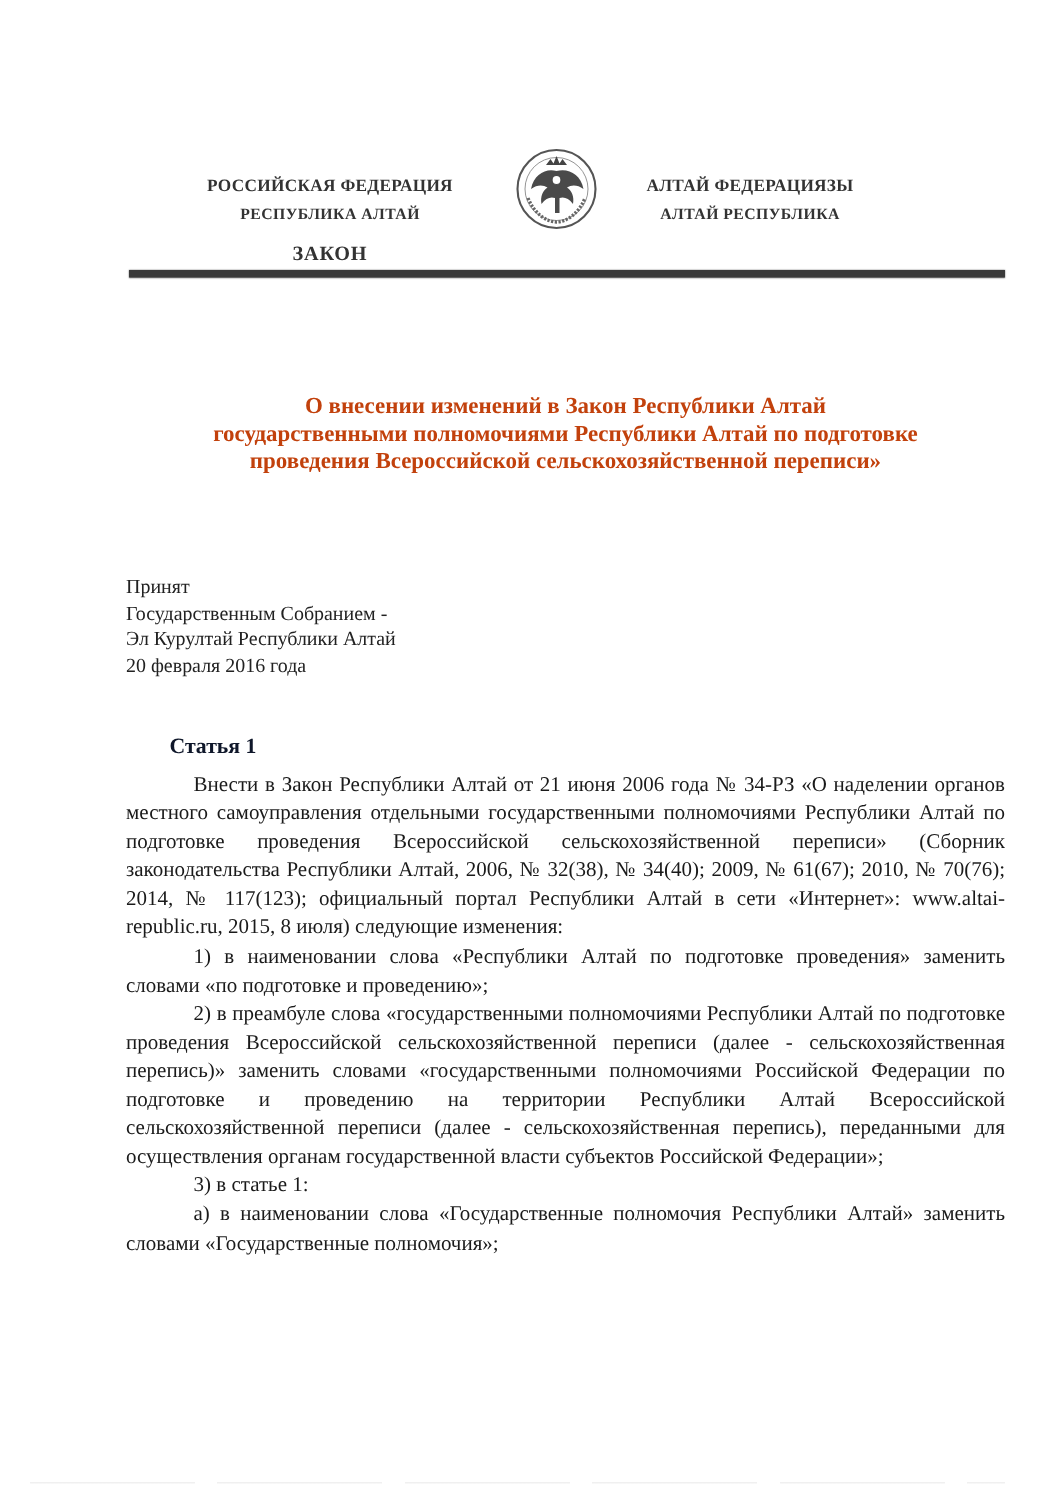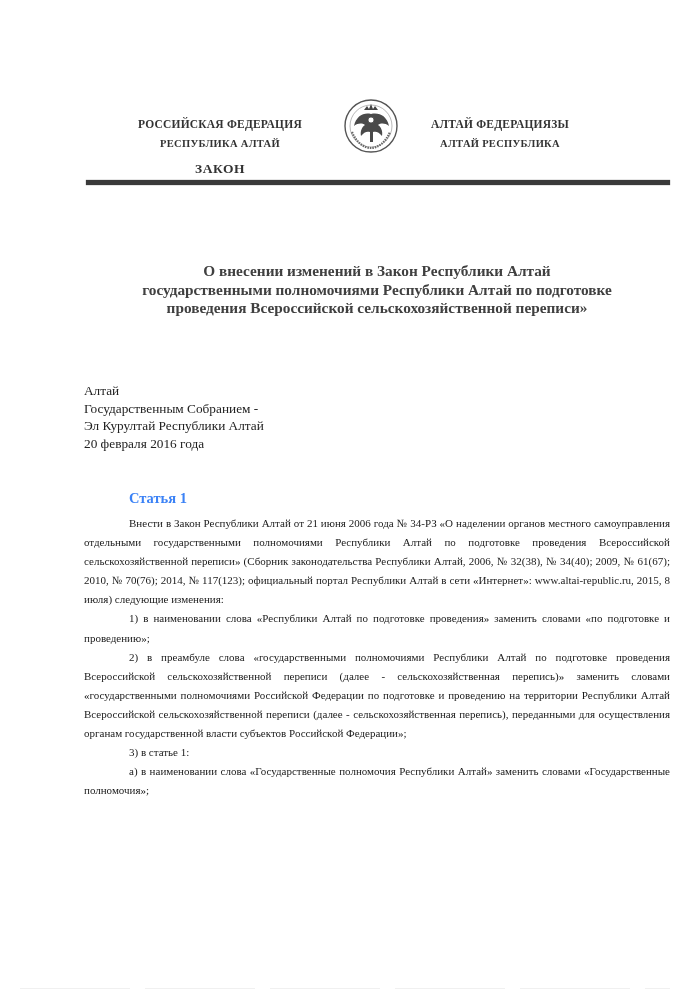--- a/index.html
+++ b/index.html
@@ -20,33 +20,33 @@
   .hdr-line2 { font-size: 10.5px; letter-spacing: 0.3px; line-height: 16px; margin-top: 4px; }
   .hdr-line3 { font-size: 13.5px; letter-spacing: 0.5px; line-height: 18px; margin-top: 8px; }
   .emblem { position: absolute; left: 342px; top: 96px; width: 58px; height: 60px; }
   .rule {
     position: absolute; left: 86px; top: 180px; width: 584px; height: 5px;
     background: #3a3a3a;
     box-shadow: 0 0 1px #666;
   }
   .title {
     position: absolute; left: 84px; top: 262px; width: 586px; text-align: center;
-    font-weight: bold; font-size: 15.3px; line-height: 18.6px; color: #404040;
+    font-weight: bold; font-size: 15.3px; line-height: 18.6px; color: #c2410c;
   }
   .adopted {
     position: absolute; left: 84px; top: 382px;
     font-size: 13.3px; line-height: 17.5px; color: #222;
   }
   .article-h {
-    position: absolute; left: 129px; top: 490px;
-    font-weight: bold; font-size: 14.5px; color: #3b82f6;
+    position: absolute; left: 113px; top: 490px;
+    font-weight: bold; font-size: 14.5px; color: #0f172a;
   }
   .body {
     position: absolute; left: 84px; top: 514px; width: 586px;
-    font-size: 11px; line-height: 19.1px; color: #1a1a1a;
+    font-size: 14px; line-height: 19.1px; color: #1a1a1a;
     text-align: justify;
   }
   .body p { margin: 0; text-indent: 45px; text-align: justify; }
   .body p.j-last { text-align-last: justify; }
   .scan-noise {
     position: absolute; left: 20px; top: 988px; width: 650px; height: 1px;
     background: repeating-linear-gradient(90deg, #e6e6e6 0 110px, transparent 110px 125px);
     opacity: 0.6;
   }
 </style>
@@ -77,21 +77,21 @@
 
   <div class="rule"></div>
 
   <div class="title">
     <div>О внесении изменений в Закон Республики Алтай</div>
     <div>государственными полномочиями Республики Алтай по подготовке</div>
     <div>проведения Всероссийской сельскохозяйственной переписи»</div>
   </div>
 
   <div class="adopted">
-    <div>Алтай</div>
+    <div>Принят</div>
     <div>Государственным Собранием -</div>
     <div>Эл Курултай Республики Алтай</div>
     <div>20 февраля 2016 года</div>
   </div>
 
   <div class="article-h">Статья 1</div>
 
   <div class="body">
     <p>Внести в Закон Республики Алтай от 21 июня 2006 года № 34-РЗ «О наделении органов местного самоуправления отдельными государственными полномочиями Республики Алтай по подготовке проведения Всероссийской сельскохозяйственной переписи» (Сборник законодательства Республики Алтай, 2006, № 32(38), № 34(40); 2009, № 61(67); 2010, № 70(76); 2014, № 117(123); официальный портал Республики Алтай в сети «Интернет»: www.altai-republic.ru, 2015, 8 июля) следующие изменения:</p>
     <p>1) в наименовании слова «Республики Алтай по подготовке проведения» заменить словами «по подготовке и проведению»;</p>

